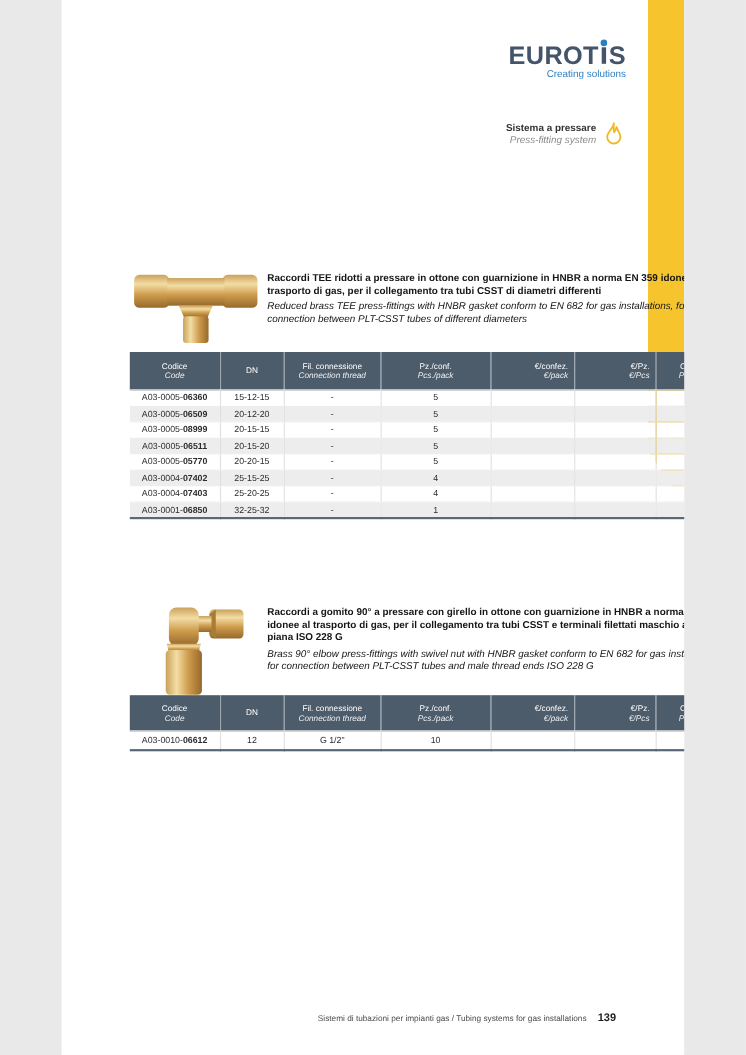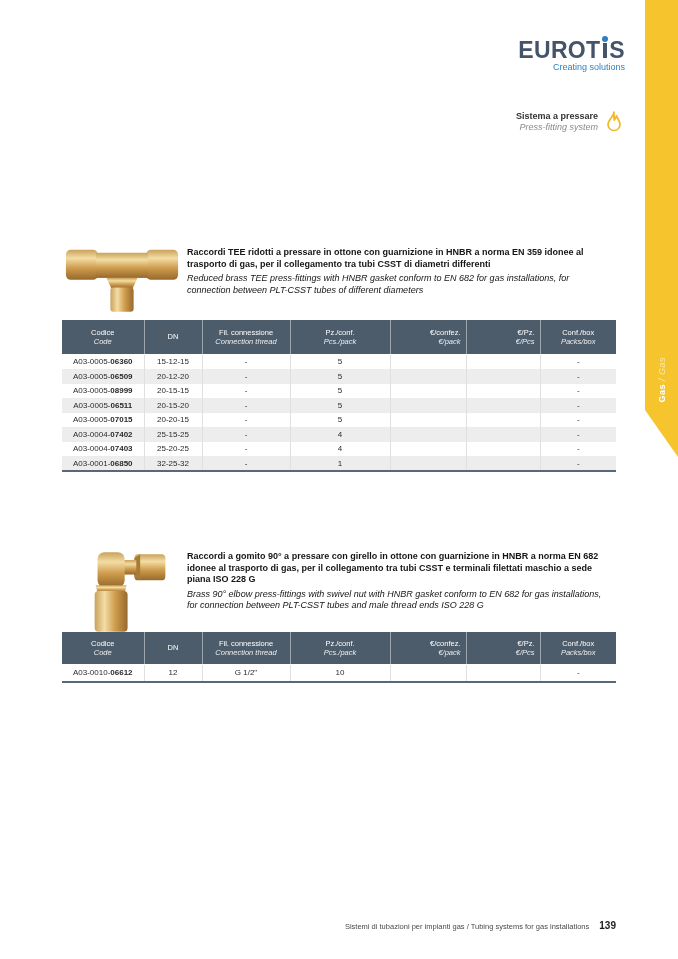--- a/index.html
+++ b/index.html
@@ -1,17 +1,17 @@
 <!DOCTYPE html>
 <html><head>
 <meta charset="utf-8">
 <style>
   html,body { margin:0; padding:0; background:#e9e9e9; }
   .page {
-    position:relative; width:678px; height:959px; background:#ffffff;
+    position:relative; width:566px; height:959px; background:#ffffff;
     font-family:"Liberation Sans", sans-serif; overflow:hidden; margin:0 auto;
   }
 
   
   .side-tab {
     position:absolute; top:0; right:0; width:33px; height:457px;
     background:#f6c52e;
     clip-path:polygon(0 0, 100% 0, 100% 100%, 0 89.7%);
   }
   .side-tab-label {
@@ -210,21 +210,21 @@
     <td><span>A03-0005-</span><span class="bold">06511</span></td>
     <td>20-15-20</td>
     <td>-</td>
     <td>5</td>
     <td></td>
     <td></td>
     <td>-</td>
   </tr>
 
   <tr>
-    <td><span>A03-0005-</span><span class="bold">07015</span></td>
+    <td><span>A03-0005-</span><span class="bold">05770</span></td>
     <td>20-20-15</td>
     <td>-</td>
     <td>5</td>
     <td></td>
     <td></td>
     <td>-</td>
   </tr>
 
   <tr>
     <td><span>A03-0004-</span><span class="bold">07402</span></td>

